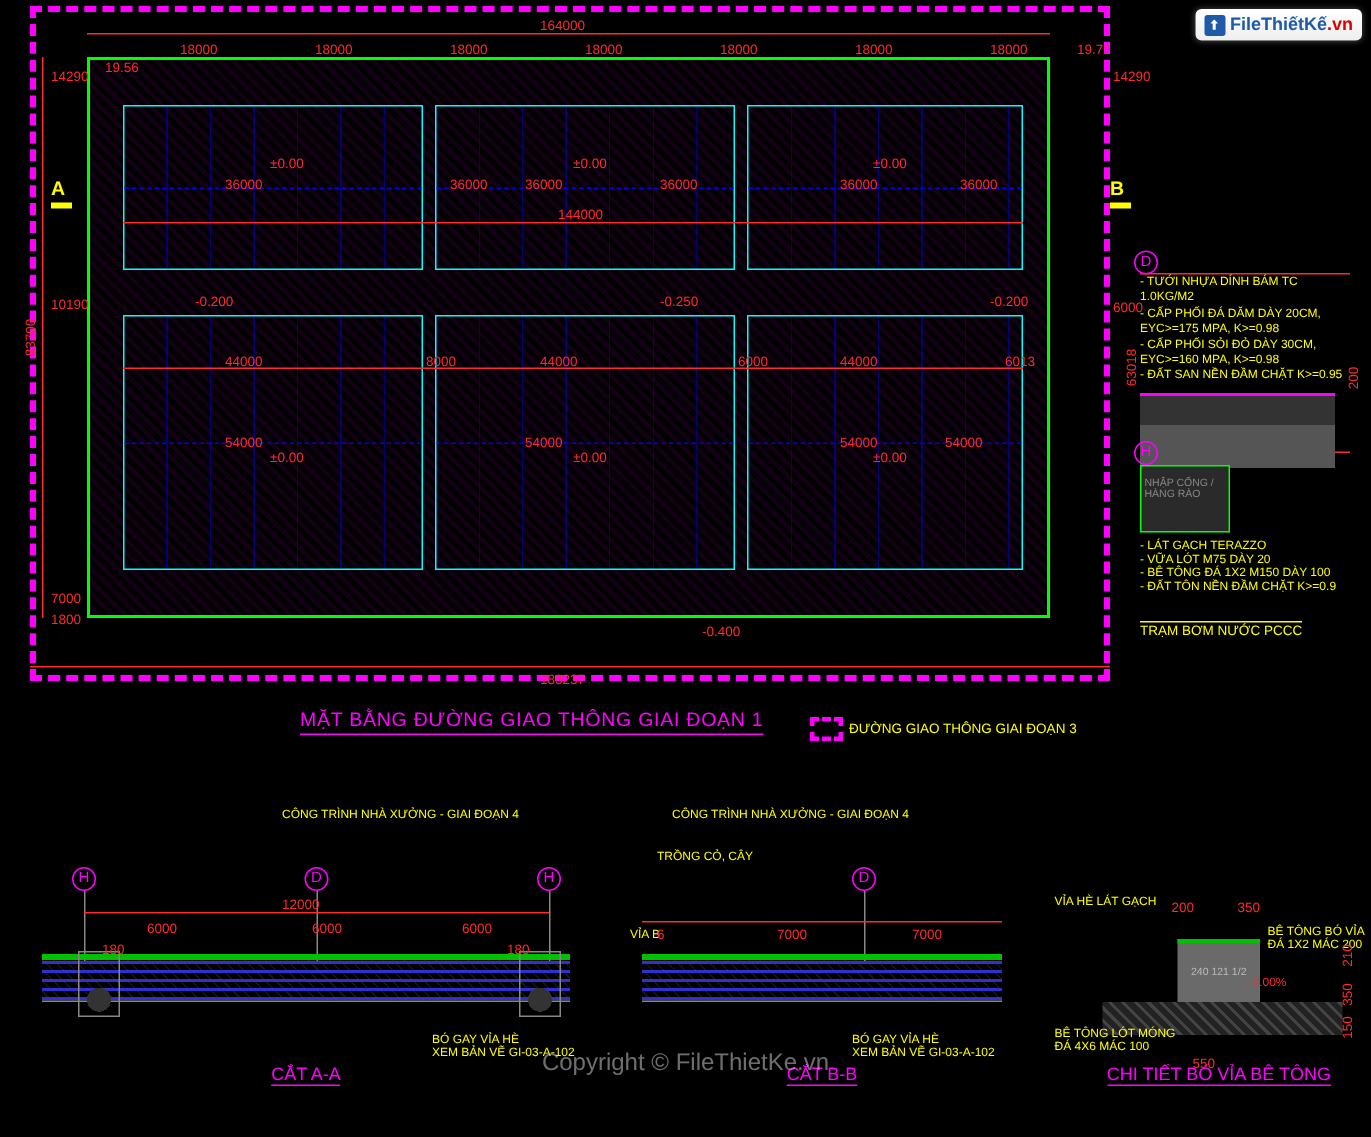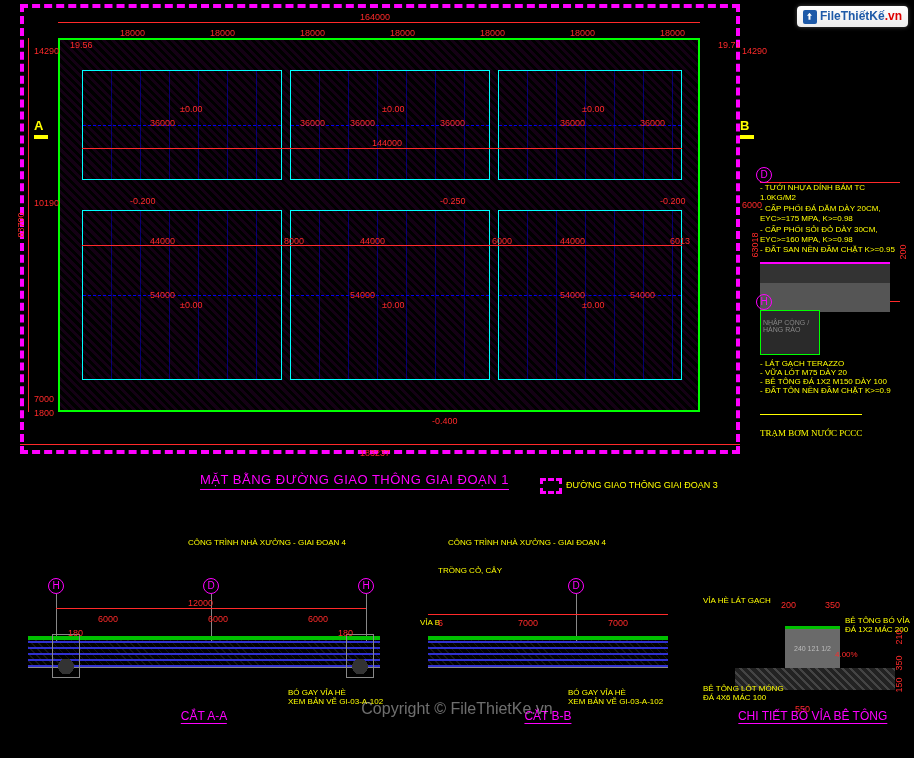--- a/index.html
+++ b/index.html
@@ -100,22 +100,21 @@
 }
 .detail-h .tile {
   width: 60px; height: 45px;
   border: 1px solid #00ff00;
   background: #2a2a2a;
 }
 .tram-label {
   position: absolute; left: 760px; top: 414px;
   color: #ffff00; font-size: 9px;
   border-top: 1px solid #ffff00;
-  padding-top: 13px;
-  font-family: Liberation Serif, serif;
+  padding-top: 0;
 }
 
 .section {
   position: absolute;
   bottom: 20px;
   height: 210px;
 }
 .sec-a { left: 8px;  width: 392px; }
 .sec-b { left: 408px; width: 280px; }
 .sec-c { left: 695px; width: 210px; }
@@ -209,21 +208,21 @@
   <div class="dim-red" style="left:360px; top:12px;">164000</div>
   <div class="dim-red" style="left:120px; top:28px;">18000</div>
   <div class="dim-red" style="left:210px; top:28px;">18000</div>
   <div class="dim-red" style="left:300px; top:28px;">18000</div>
   <div class="dim-red" style="left:390px; top:28px;">18000</div>
   <div class="dim-red" style="left:480px; top:28px;">18000</div>
   <div class="dim-red" style="left:570px; top:28px;">18000</div>
   <div class="dim-red" style="left:660px; top:28px;">18000</div>
 
   <div class="dim-red" style="left:70px; top:40px;">19.56</div>
-  <div class="dim-red" style="left:718px; top:40px;">19.71</div>
+  <div class="dim-red" style="left:718px; top:28px;">19.71</div>
 
   <div class="vline-red" style="left:28px; top:38px; height:374px;"></div>
   <div class="dim-red" style="left:8px; top:220px; transform:rotate(-90deg);">83700</div>
   <div class="dim-red" style="left:34px; top:46px;">14290</div>
   <div class="dim-red" style="left:34px; top:394px;">7000</div>
   <div class="dim-red" style="left:34px; top:408px;">1800</div>
   <div class="dim-red" style="left:34px; top:198px;">10190</div>
 
   <div class="dim-red" style="left:742px; top:46px;">14290</div>
   <div class="dim-red" style="left:742px; top:200px;">6000</div>
@@ -254,21 +253,21 @@
 
   <div class="elev" style="left:180px; top:104px;">±0.00</div>
   <div class="elev" style="left:382px; top:104px;">±0.00</div>
   <div class="elev" style="left:582px; top:104px;">±0.00</div>
   <div class="elev" style="left:180px; top:300px;">±0.00</div>
   <div class="elev" style="left:382px; top:300px;">±0.00</div>
   <div class="elev" style="left:582px; top:300px;">±0.00</div>
   <div class="elev" style="left:130px; top:196px;">-0.200</div>
   <div class="elev" style="left:440px; top:196px;">-0.250</div>
   <div class="elev" style="left:660px; top:196px;">-0.200</div>
-  <div class="elev" style="left:432px; top:416px;">-0.400</div>
+  <div class="elev" style="left:468px; top:416px;">-0.400</div>
 
   <div class="dim-line" style="left:20px; top:444px; width:720px;"></div>
   <div class="dim-red" style="left:360px; top:448px;">183237</div>
 
   <div class="section-marker" style="left:34px; top:118px;"><span>A</span><div class="section-marker-box"></div></div>
   <div class="section-marker" style="left:740px; top:118px;"><span>B</span><div class="section-marker-box"></div></div>
 
   <div class="plan-title">MẶT BẰNG ĐƯỜNG GIAO THÔNG GIAI ĐOẠN 1</div>
 
   <div class="legend">

